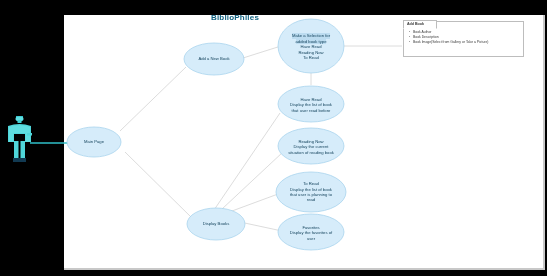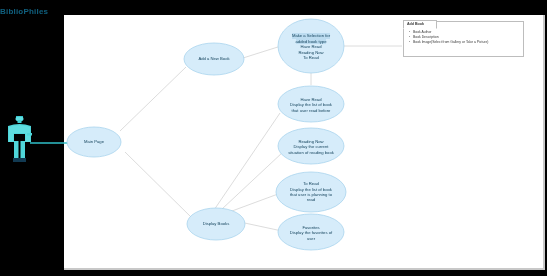--- a/index.html
+++ b/index.html
@@ -10,23 +10,23 @@
   .canvas{
     position:absolute;left:64px;top:15px;width:479px;height:253px;
     background:#ffffff;
     box-shadow:1px 1px 0 0 rgba(0,0,0,.18);
   }
   .canvas-edge-r{position:absolute;left:543px;top:15px;width:2px;height:253px;background:#c8c8c8;}
   .canvas-edge-b{position:absolute;left:64px;top:268px;width:481px;height:2px;background:#c8c8c8;}
 
   
   .app-title{
-    position:absolute;left:0;top:0;width:470px;text-align:left;
+    position:absolute;left:0;top:0;width:470px;text-align:center;
     color:#10607f;font-size:8px;font-weight:bold;letter-spacing:.2px;
-    line-height:10px;padding-top:7px;
+    line-height:10px;padding-top:13px;
   }
 
   
   svg.layer{position:absolute;left:0;top:0;width:547px;height:276px;overflow:visible;}
 
   
   .node-label{
     position:absolute;text-align:center;color:#16455e;
     font-size:4.2px;line-height:5.4px;
     display:flex;align-items:center;justify-content:center;

